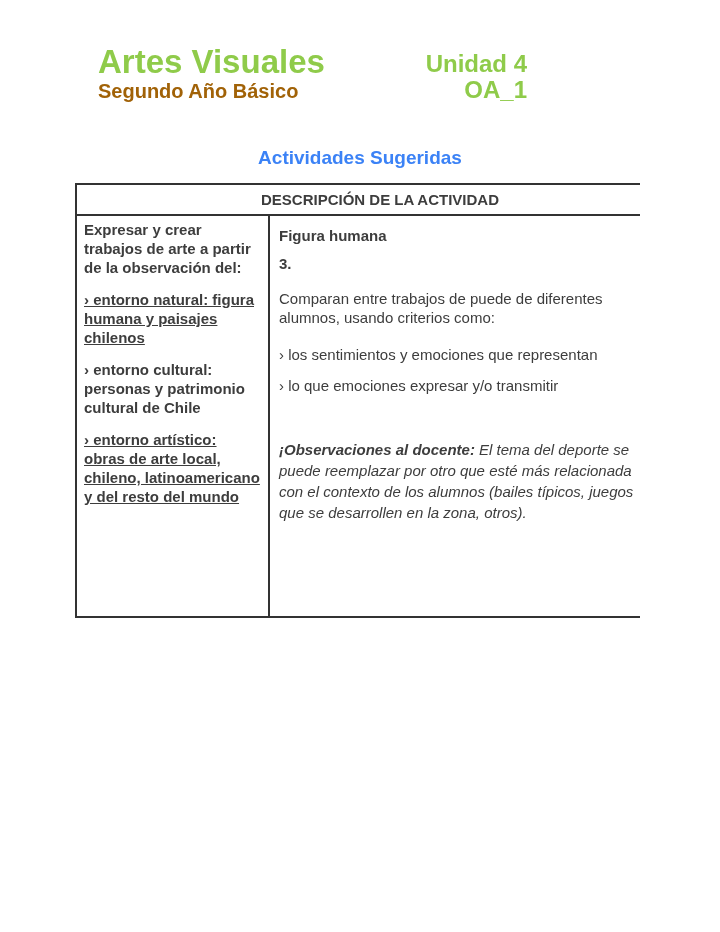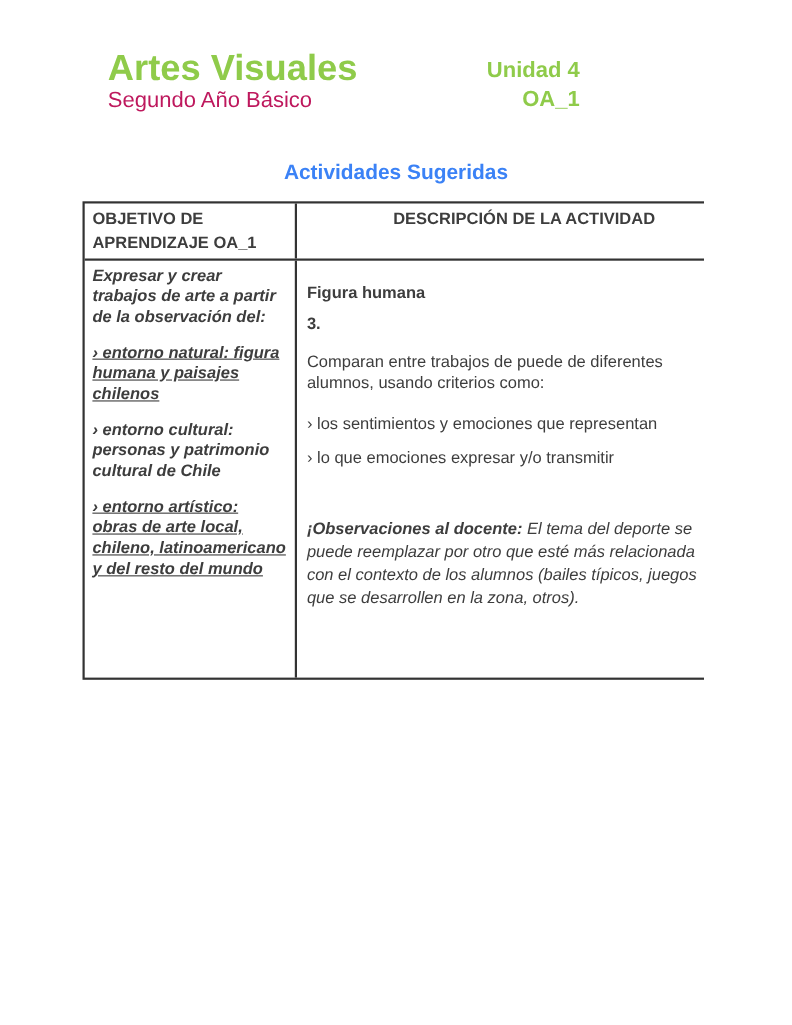--- a/index.html
+++ b/index.html
@@ -29,30 +29,30 @@
   .doc-header-left { text-align: left; }
   .doc-title {
     font-size: 33px;
     font-weight: bold;
     color: #8fcb4a;
     line-height: 36px;
     letter-spacing: 0px;
   }
   .doc-subtitle {
     font-size: 20px;
-    font-weight: normal;
-    color: #be185d;
+    font-weight: bold;
+    color: #a16207;
     line-height: 23px;
   }
   .doc-header-right {
     text-align: right;
     padding-top: 7px;
   }
   .doc-unit, .doc-oa {
-    font-size: 20px;
+    font-size: 24px;
     font-weight: bold;
     color: #8fcb4a;
     line-height: 26px;
   }
 
   
   .section-title {
     position: absolute;
     top: 147px;
     left: 0;
@@ -99,28 +99,27 @@
   }
   .t-head .t-cell-right { text-align: center; margin-left: 40px; }
   .t-head .t-cell-left { text-align: left; }
 
   
   .objective p {
     margin: 0 0 13px 0;
     font-size: 15px;
     font-weight: bold;
     line-height: 19px;
-    font-style: italic;
   }
   .objective .u { text-decoration: underline; }
 
   
   .activity { font-size: 15px; line-height: 19px; }
   .activity-heading {
-    margin: 16px 0 9px 0;
+    margin: 6px 0 9px 0;
     font-weight: bold;
   }
   .activity-number {
     margin: 0 0 16px 0;
     font-weight: bold;
   }
   .activity-intro {
     margin: 0 0 18px 0;
   }
   .activity-bullet {
@@ -147,23 +146,20 @@
       <div class="doc-unit">Unidad 4</div>
       <div class="doc-oa">OA_1</div>
     </div>
   </div>
 
   <div class="section-title">Actividades Sugeridas</div>
 
   <div class="activity-table">
 
     <div class="t-row t-head">
-      <div class="t-cell-left">
-        <span class="th-text">OBJETIVO DE APRENDIZAJE OA_1</span>
-      </div>
       <div class="t-cell-right">
         <span class="th-text">DESCRIPCIÓN DE LA ACTIVIDAD</span>
       </div>
     </div>
 
     <div class="t-row t-body">
 
       <div class="t-cell-left objective">
         <p>Expresar y crear trabajos de arte a partir de la observación del:</p>
         <p class="u">› entorno natural: figura humana y paisajes chilenos</p>

